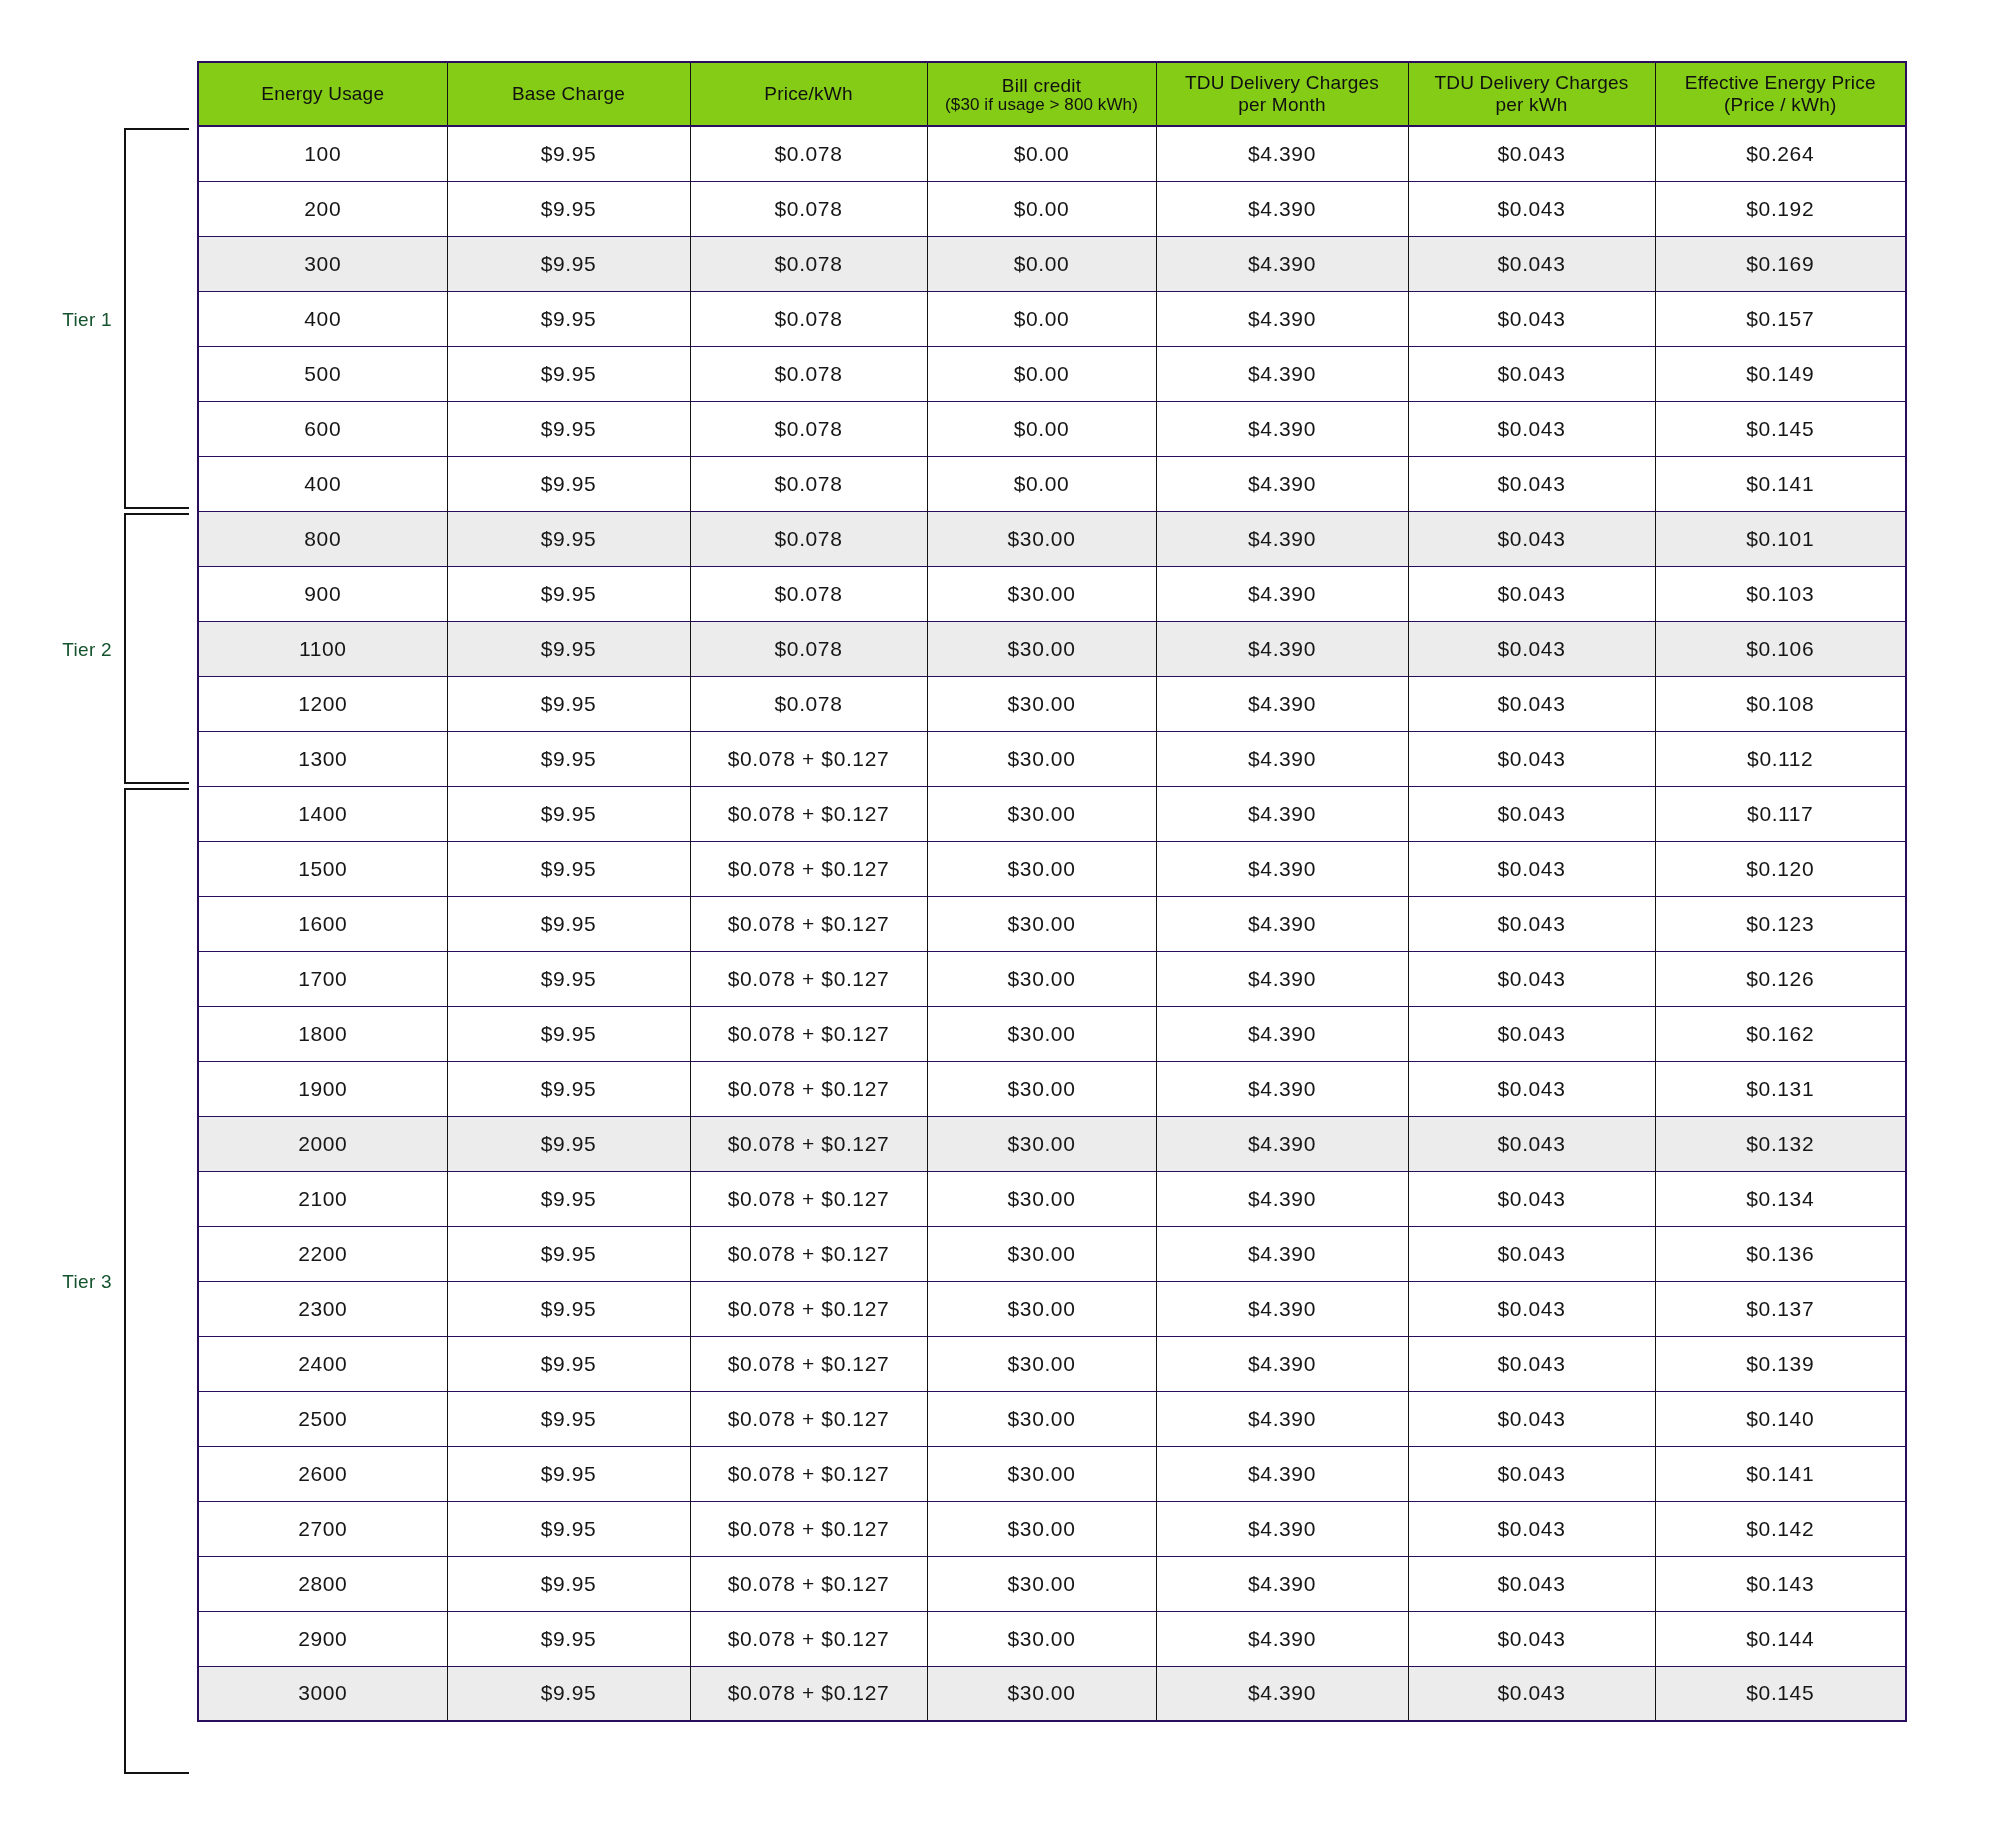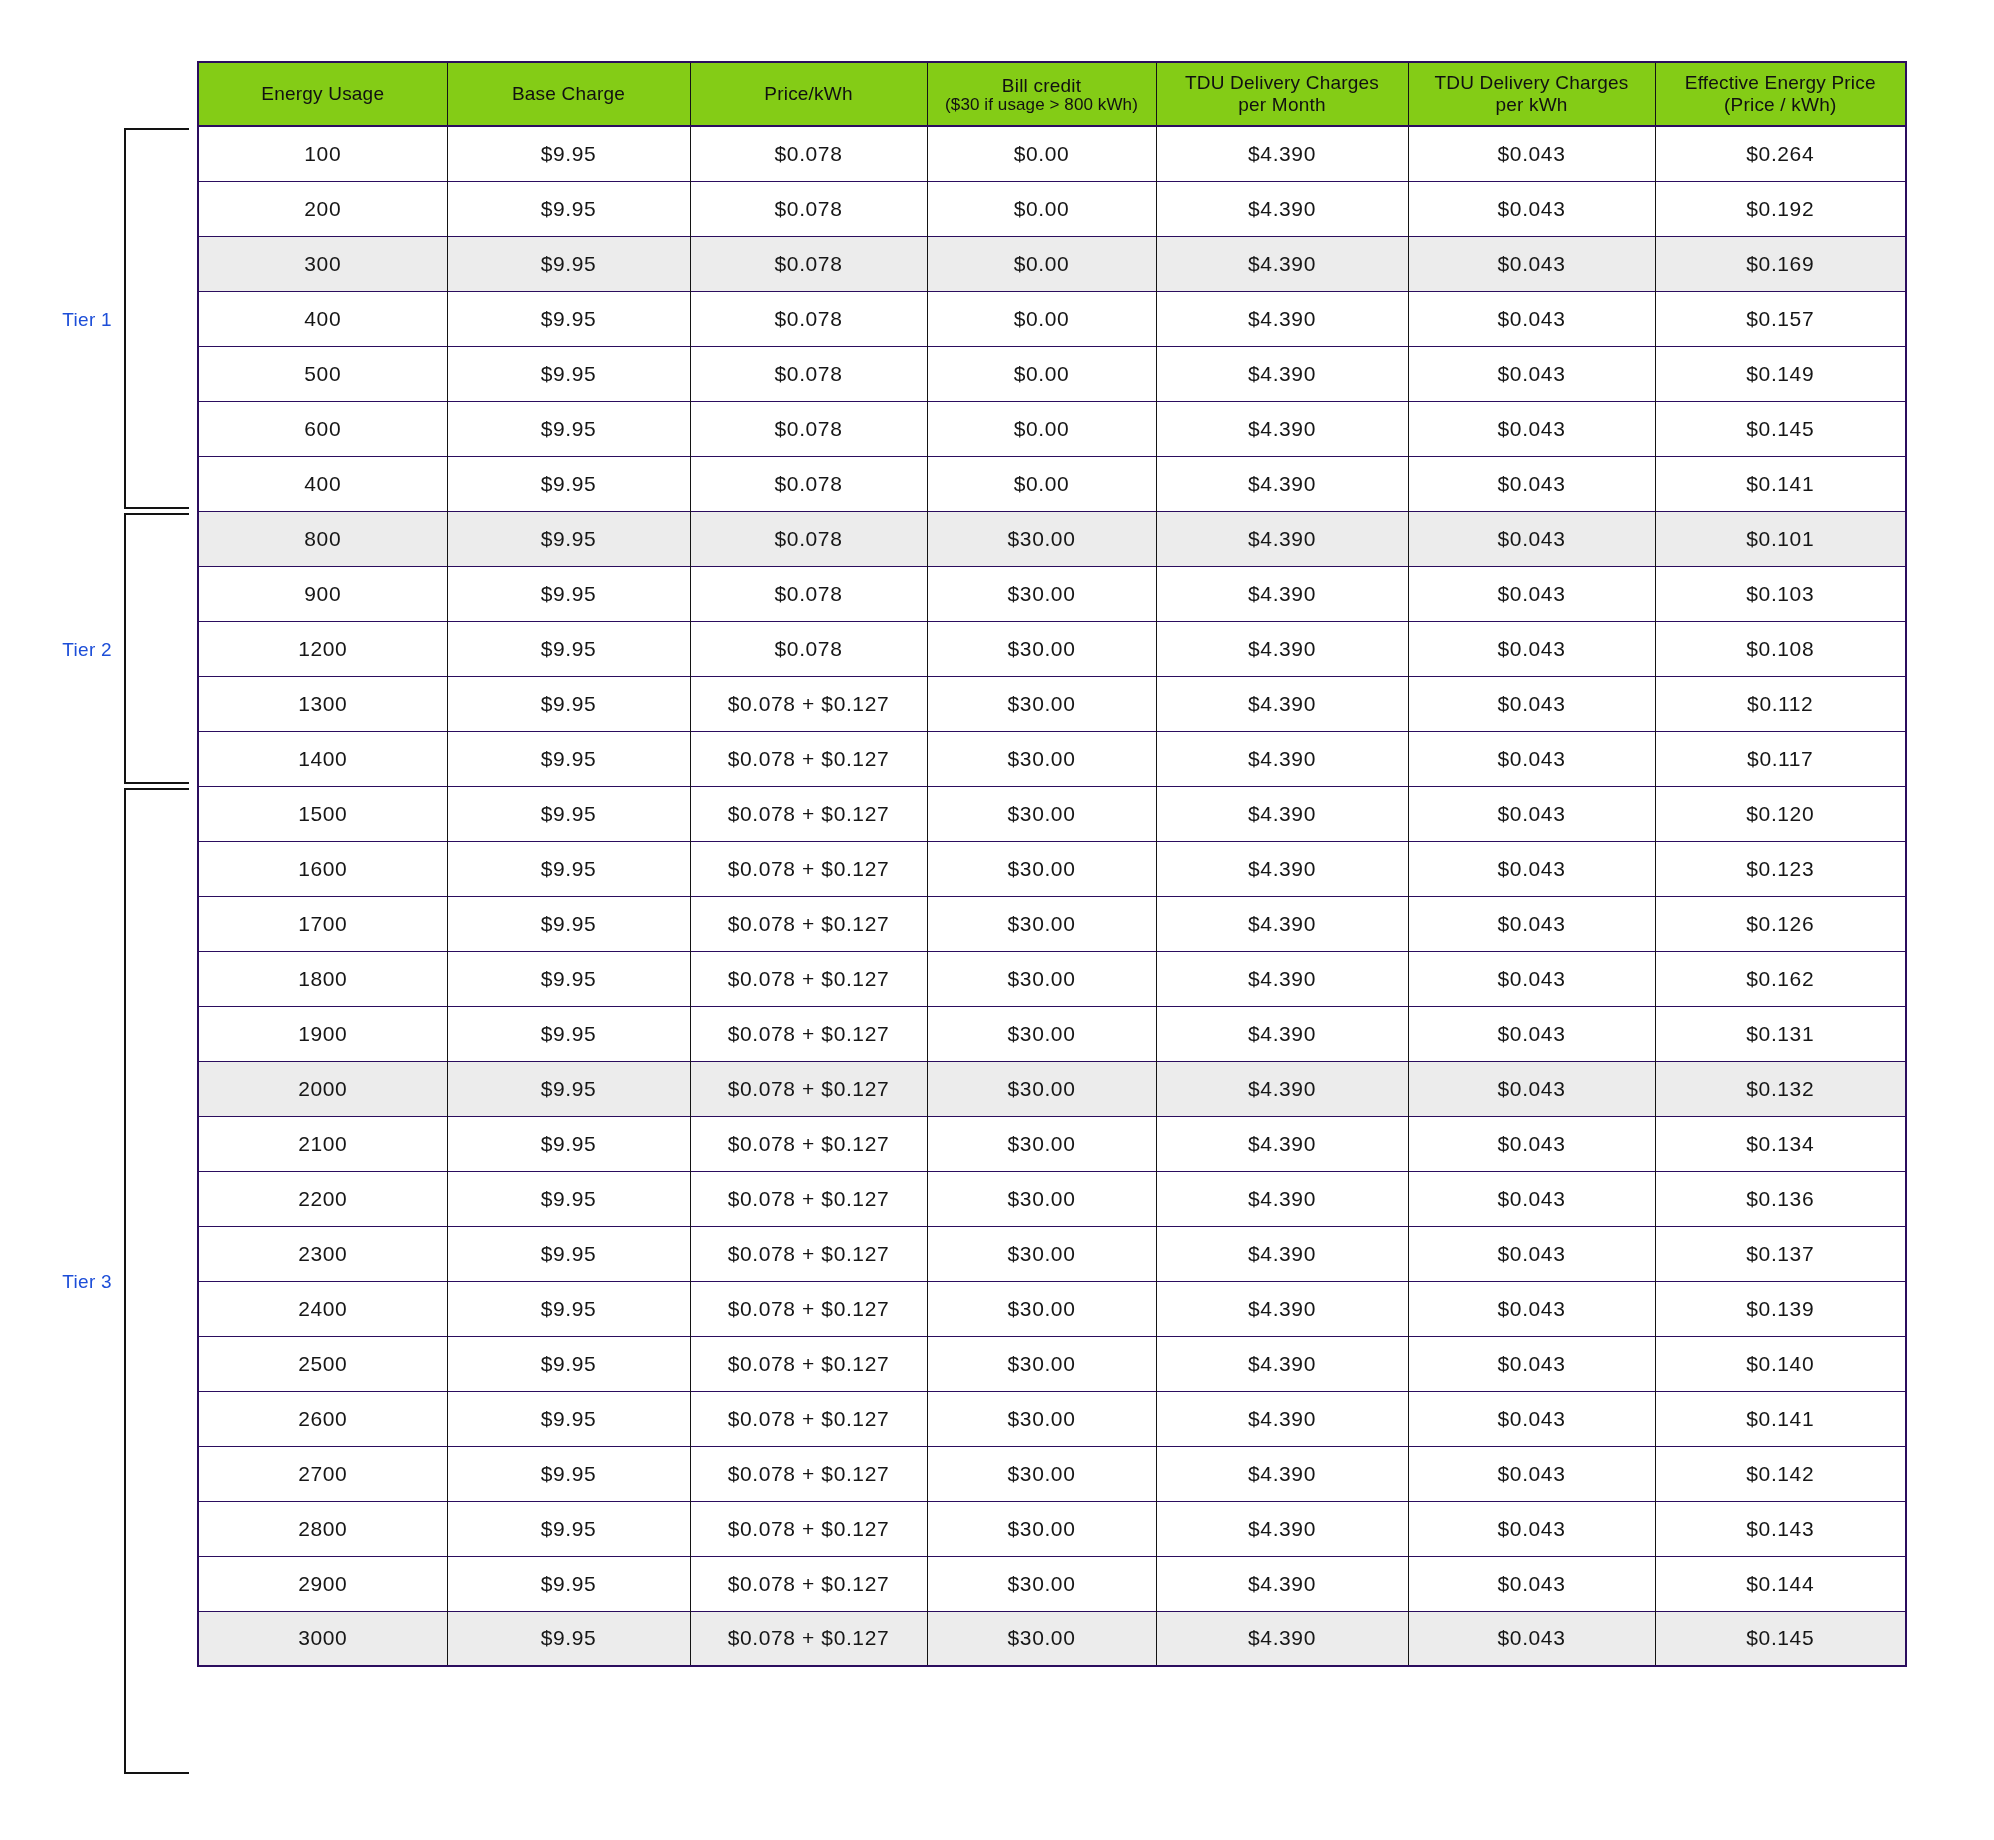--- a/index.html
+++ b/index.html
@@ -68,21 +68,21 @@
     background:transparent;
   }
   .tier-label{
     position:absolute;
     left:22px;
     width:90px;
     text-align:right;
     font-size:19px;
     line-height:27px;
     height:27px;
-    color:#1d4ed8;
+    color:#14532d;
     letter-spacing:0.3px;
     white-space:nowrap;
   }
 </style>
 </head>
 <body>
 
 <div class="canvas">
   <div id="tier-overlay">
       <div class="bracket" style="top: 128px; height: 381px;"></div>
@@ -206,20 +206,29 @@
         </tr>
         <tr>
           <td>900</td>
           <td>$9.95</td>
           <td>$0.078</td>
           <td>$30.00</td>
           <td>$4.390</td>
           <td>$0.043</td>
           <td>$0.103</td>
         </tr>
+        <tr class="shaded">
+          <td>1100</td>
+          <td>$9.95</td>
+          <td>$0.078</td>
+          <td>$30.00</td>
+          <td>$4.390</td>
+          <td>$0.043</td>
+          <td>$0.106</td>
+        </tr>
         <tr>
           <td>1200</td>
           <td>$9.95</td>
           <td>$0.078</td>
           <td>$30.00</td>
           <td>$4.390</td>
           <td>$0.043</td>
           <td>$0.108</td>
         </tr>
         <tr>

